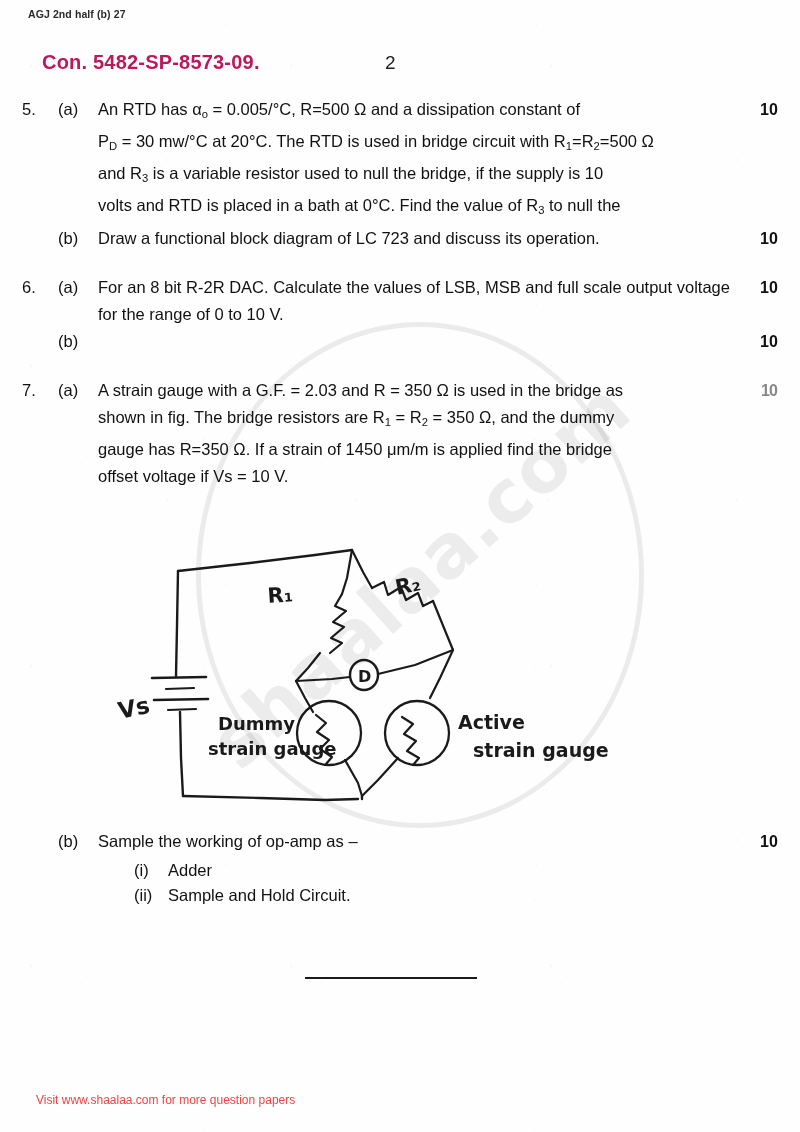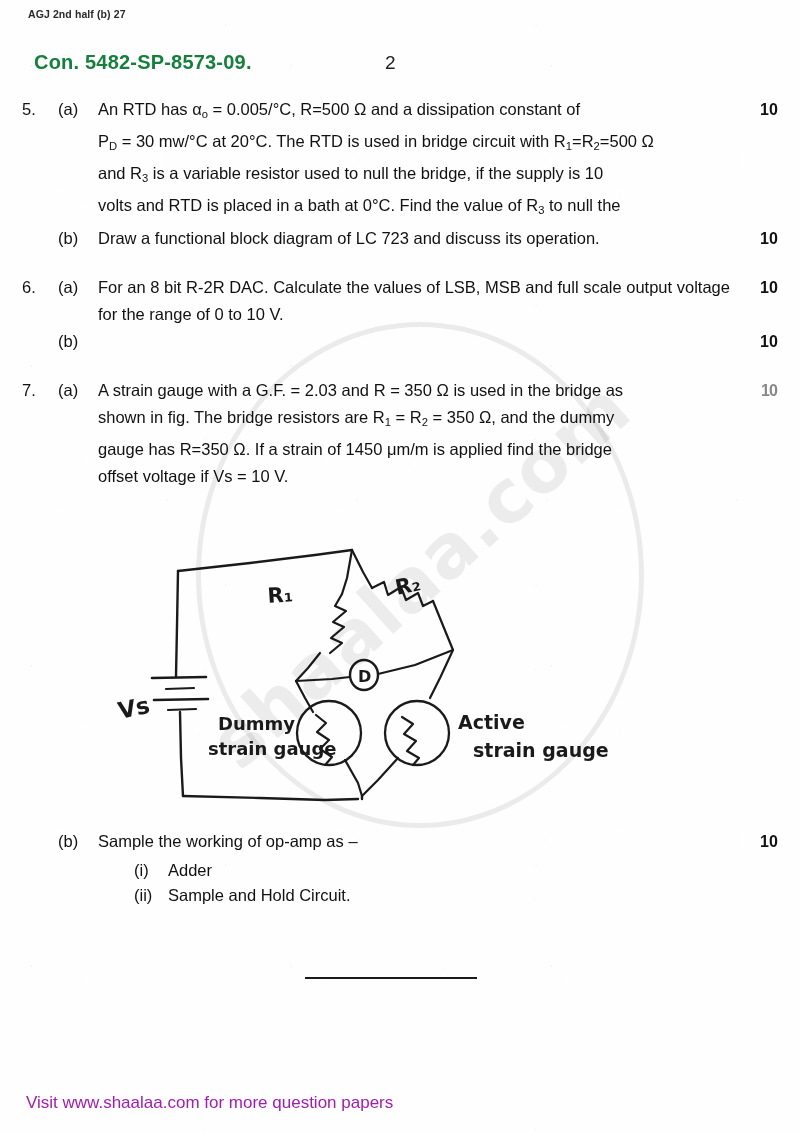--- a/index.html
+++ b/index.html
@@ -67,24 +67,24 @@
 
   
   #top-code {
     position: absolute; left: 28px; top: 8px;
     font-size: 10.5px; font-weight: 700;
     letter-spacing: .1px;
     color: #2a2a2a;
     text-align: right;
   }
   #con-no {
-    position: absolute; left: 34px; top: 51px;
+    position: absolute; left: 42px; top: 51px;
     font-size: 20px; font-weight: 700;
     letter-spacing: .2px;
-    color: #15803d;
+    color: #be185d;
   }
   #page-no {
     position: absolute; left: 385px; top: 52px;
     font-size: 19px; font-weight: 400;
     color: #222;
   }
 
   
   #questions {
     position: absolute;
@@ -154,23 +154,23 @@
 
   
   #divider {
     position: absolute;
     left: 305px; top: 977px;
     width: 172px; height: 0;
     border-top: 2px solid #1a1a1a;
   }
   #footer {
     position: absolute;
-    left: 26px; top: 1093px;
-    font-size: 17px;
-    color: #a21caf;
+    left: 36px; top: 1093px;
+    font-size: 12px;
+    color: #ef4444;
   }
 </style>
 </head>
 <body>
 
 <div id="page">
 
   <div id="watermark">
     <div class="ring"></div>
     <div class="wm-text">shaalaa.com</div>

